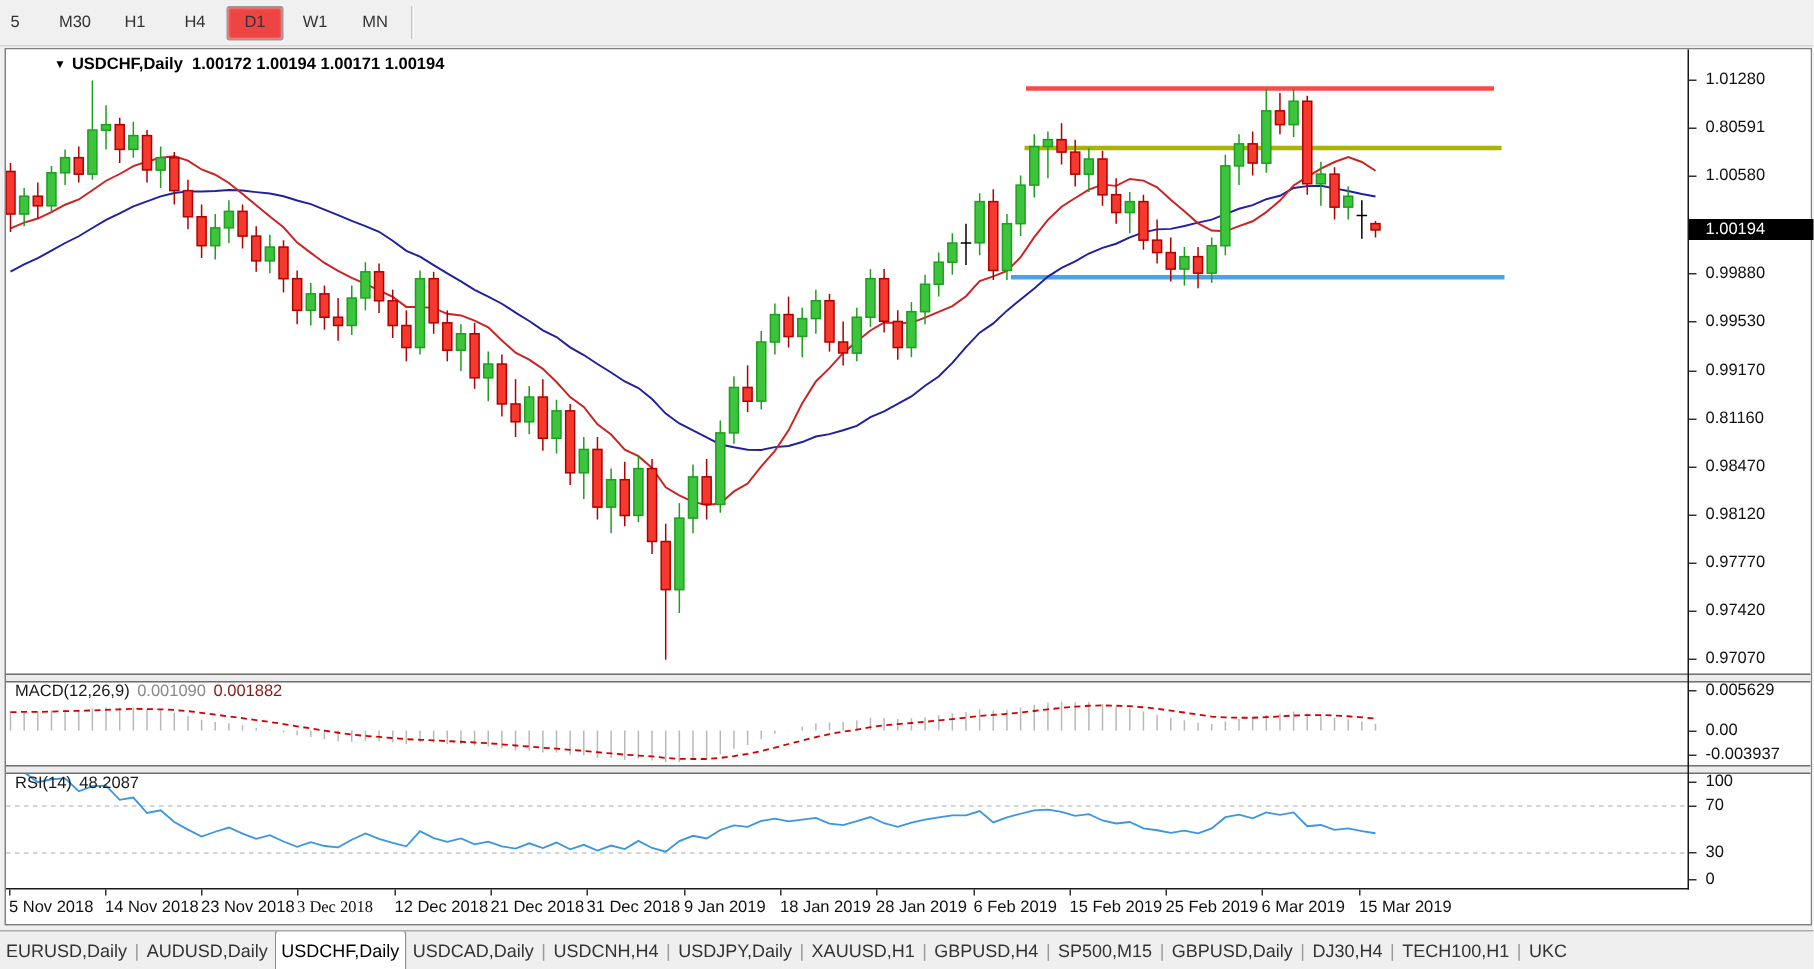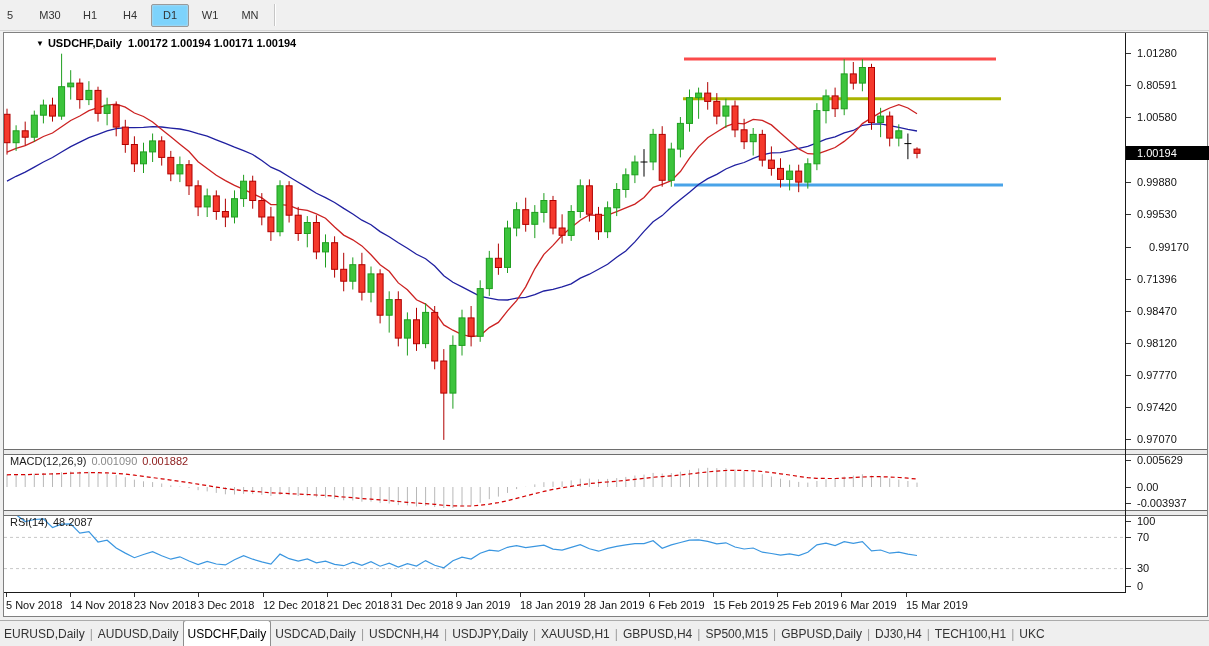--- a/index.html
+++ b/index.html
@@ -4,21 +4,21 @@
 <style>
   html,body{margin:0;padding:0;}
   body{width:1209px;height:646px;overflow:hidden;background:#f0f0f0;
        font-family:"Liberation Sans","DejaVu Sans",sans-serif;font-size:11px;color:#222;
        position:relative;-webkit-font-smoothing:none;}
   
   .toolbar{position:absolute;left:0;top:0;width:1209px;height:30px;background:#f0f0f0;
            border-bottom:1px solid #d5d5d5;display:flex;align-items:center;overflow:hidden;}
   .tf-btn{height:21px;min-width:26px;padding:0 5px;margin:0 1px;display:flex;align-items:center;
           justify-content:center;color:#333;border:1px solid transparent;border-radius:2px;cursor:default;}
-  .tf-btn.active{background:#7dd3fc;border:1px solid #9a9a9a;box-shadow:inset 0 0 2px #ddd;}
+  .tf-btn.active{background:#ef4444;border:1px solid #9a9a9a;box-shadow:inset 0 0 2px #ddd;}
   .tf-btn:first-child{margin-left:-9px;}
   .toolbar-sep{width:1px;height:22px;background:#c6c6c6;border-right:1px solid #fff;margin:0 4px;}
   
   .chart-window{position:absolute;left:3px;top:32px;width:1203px;height:583px;background:#fff;
                 border:1px solid #808080;}
   .panel{position:absolute;left:0;background:#fff;overflow:hidden;}
   .splitter{position:absolute;left:0;width:1203px;height:4px;background:#ececec;
             border-top:1px solid #6e6e6e;border-bottom:1px solid #6e6e6e;z-index:5;}
   .axis-sep{position:absolute;top:0;bottom:23px;left:1121px;width:1px;background:#1a1a1a;z-index:6;}
   .price-axis{position:absolute;left:1122px;top:0;width:81px;bottom:0;background:#fff;}
@@ -398,21 +398,21 @@
     </div>
 
   <div class="date-axis" id="date-axis" style="top:559px;border-top:1px solid #1a1a1a;padding-left:36px;">
       <div class="date-tick" style="left: 2px;"></div>
       <div class="date-label" style="left: 2px;">5 Nov 2018</div>
       <div class="date-tick" style="left: 66px;"></div>
       <div class="date-label" style="left: 66px;">14 Nov 2018</div>
       <div class="date-tick" style="left: 130px;"></div>
       <div class="date-label" style="left: 130px;">23 Nov 2018</div>
       <div class="date-tick" style="left: 194px;"></div>
-      <div class="date-label" style="left: 194px;">3 Dec 2018</div>
+      <div class="date-label" style="left: 194px; font-family: Liberation Serif, serif;">3 Dec 2018</div>
       <div class="date-tick" style="left: 259px;"></div>
       <div class="date-label" style="left: 259px;">12 Dec 2018</div>
       <div class="date-tick" style="left: 323px;"></div>
       <div class="date-label" style="left: 323px;">21 Dec 2018</div>
       <div class="date-tick" style="left: 387px;"></div>
       <div class="date-label" style="left: 387px;">31 Dec 2018</div>
       <div class="date-tick" style="left: 452px;"></div>
       <div class="date-label" style="left: 452px;">9 Jan 2019</div>
       <div class="date-tick" style="left: 516px;"></div>
       <div class="date-label" style="left: 516px;">18 Jan 2019</div>
@@ -435,23 +435,23 @@
       <div class="pa-label" style="top: 14px;">1.01280</div>
       <div class="pa-tick" style="top: 52px;"></div>
       <div class="pa-label" style="top: 46px;">0.80591</div>
       <div class="pa-tick" style="top: 84px;"></div>
       <div class="pa-label" style="top: 78px;">1.00580</div>
       <div class="pa-tick" style="top: 149px;"></div>
       <div class="pa-label" style="top: 143px;">0.99880</div>
       <div class="pa-tick" style="top: 181px;"></div>
       <div class="pa-label" style="top: 175px;">0.99530</div>
       <div class="pa-tick" style="top: 214px;"></div>
-      <div class="pa-label" style="top: 208px; margin-left: 12px;">0.99170</div>
+      <div class="pa-label" style="top: 208px;">0.99170</div>
       <div class="pa-tick" style="top: 246px;"></div>
-      <div class="pa-label" style="top: 240px;">0.71396</div>
+      <div class="pa-label" style="top: 240px;">0.81160</div>
       <div class="pa-tick" style="top: 278px;"></div>
       <div class="pa-label" style="top: 272px;">0.98470</div>
       <div class="pa-tick" style="top: 310px;"></div>
       <div class="pa-label" style="top: 304px;">0.98120</div>
       <div class="pa-tick" style="top: 342px;"></div>
       <div class="pa-label" style="top: 336px;">0.97770</div>
       <div class="pa-tick" style="top: 374px;"></div>
       <div class="pa-label" style="top: 368px;">0.97420</div>
       <div class="pa-tick" style="top: 406px;"></div>
       <div class="pa-label" style="top: 400px;">0.97070</div>

